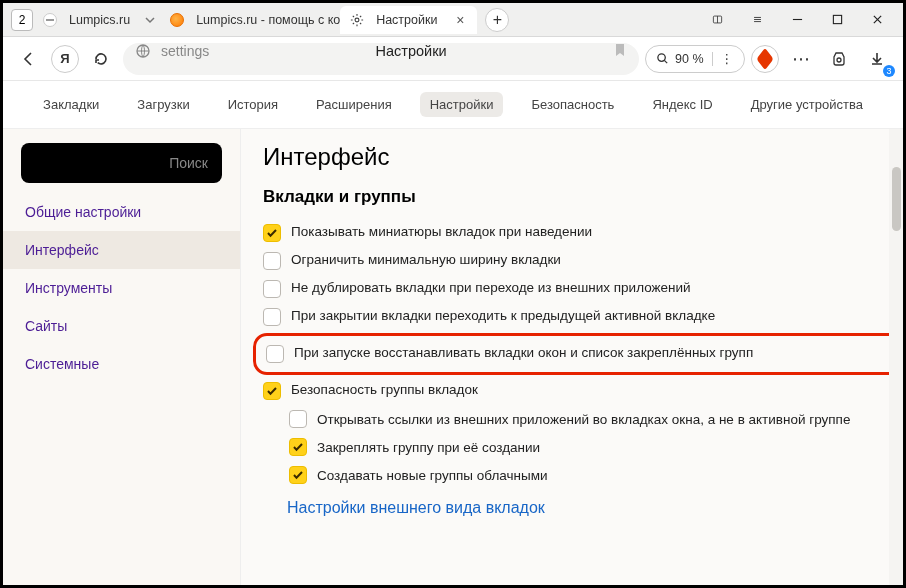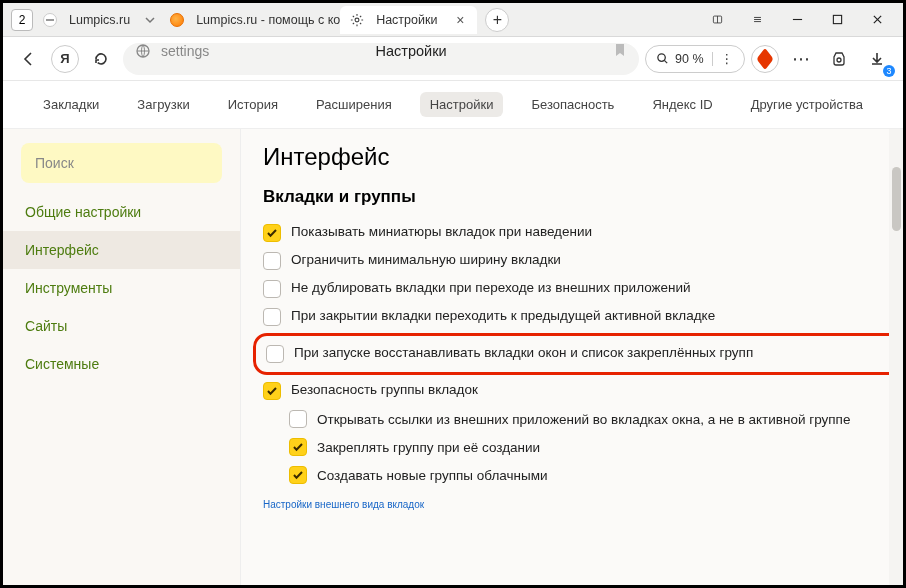--- a/index.html
+++ b/index.html
@@ -40,32 +40,32 @@
 .dl-badge .b { position:absolute; bottom:-2px; right:-2px; width:12px;height:12px;background:#1e88ff;color:#fff;border-radius:50%;font-size:9px;display:flex;align-items:center;justify-content:center;}
 
 
 .topnav { height:48px; display:flex; align-items:center; justify-content:center; gap:18px; font-size:13px; color:#444; border-bottom:1px solid #eee; }
 .topnav .ni { padding:5px 10px; border-radius:6px; white-space:nowrap;}
 .topnav .ni.active { background:#eceae7; }
 
 
 .main { display:flex; height: calc(588px - 6px - 34px - 44px - 48px); background:#fbfaf8; }
 .sidebar { width:238px; background:#faf8f4; border-right:1px solid #eee; padding:14px 0; }
-.srch { margin:0 18px 10px; height:40px; background:#fef9c3; border-radius:8px; display:flex;align-items:center;padding:0 14px;color:#888;font-size:14px;}
-.sbitem { padding:11px 22px; font-size:14px; color:#4d7c0f; }
+.srch { margin:0 18px 10px; height:40px; background:#000000; border-radius:8px; display:flex;align-items:center;padding:0 14px;color:#888;font-size:14px;justify-content:flex-end;}
+.sbitem { padding:11px 22px; font-size:14px; color:#4c1d95; }
 .sbitem.active { background:#eee9e2; }
 .content { flex:1; padding:14px 8px 14px 22px; position:relative; overflow:hidden; }
 .content h1 { font-size:24px; font-weight:400; margin-bottom:16px; }
 .content h2 { font-size:17px; font-weight:bold; margin-bottom:12px; }
 .optrow { display:flex; align-items:flex-start; gap:10px; padding:5px 0; font-size:13.5px; color:#222; }
 .optrow.indent { padding-left:26px;align-items:center; }
 .cb { width:18px;height:18px;border:1px solid #bcb8b2;border-radius:4px;background:#fff;flex:0 0 18px;display:flex;align-items:center;justify-content:center;}
 .cb.on { background:#ffd11a;border-color:#edbd00;}
 .cb.on svg{ width:12px;height:12px;}
-.link { color:#1866c7; font-size:10px; margin-top:10px; display:inline-block;}
+.link { color:#1866c7; font-size:16px; margin-top:10px; display:inline-block;margin-left:24px;}
 .highlight { border:3px solid #e62200; border-radius:14px; padding:4px 10px; margin:2px -8px 2px -10px; }
 .scrollbar { position:absolute; right:0; top:0; bottom:0; width:14px; background:#f5f4f2;}
 .thumb { position:absolute; right:2px; width:9px; top:38px; height:64px; background:#c9c7c3; border-radius:5px;}
 svg { display:block; }
 </style>
 </head>
 <body>
 
 <div class="tabbar">
   <div class="tab-counter">2</div>

